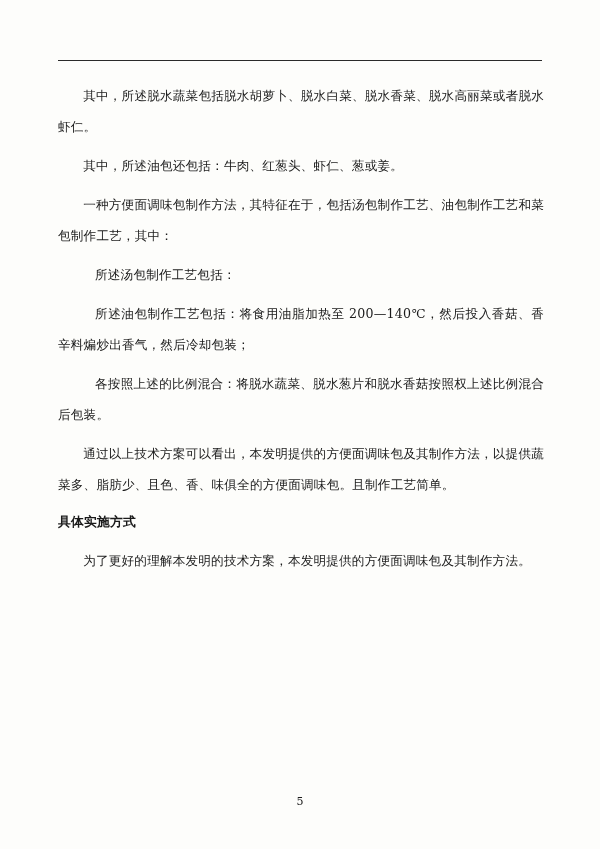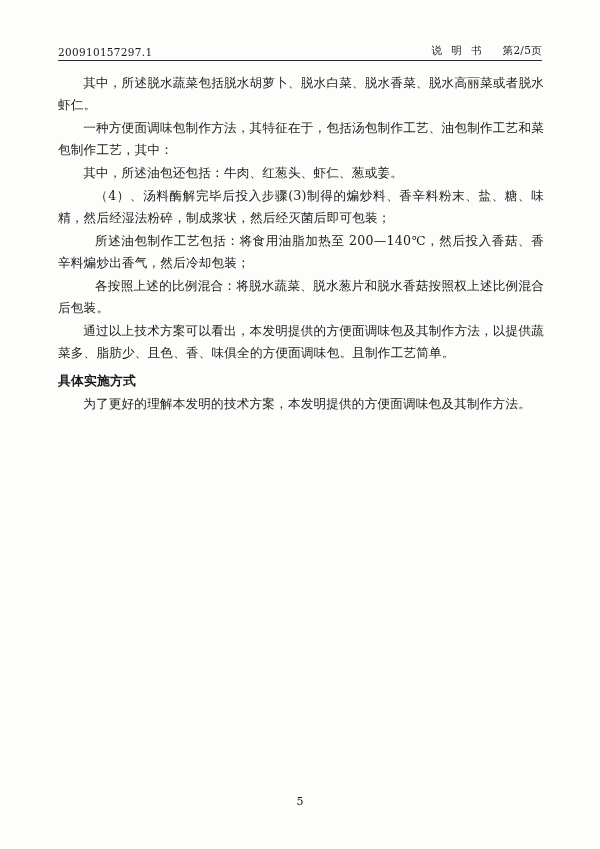--- a/index.html
+++ b/index.html
@@ -57,66 +57,58 @@
     height: 1px;
     background: #2a2a2a;
   }
   .content {
     position: absolute;
     left: 58px;
     top: 72px;
     width: 486px;
   }
   p {
-    margin: 0 0 1px 0;
+    margin: 8px 0 1px 0;
     font-size: 12.6px;
-    line-height: 22px;
+    line-height: 31px;
     text-align: justify;
     text-justify: inter-ideograph;
     letter-spacing: 0.2px;
   }
   p.ind2 { text-indent: 25.2px; }
   p.ind3 { text-indent: 37px; }
   p.noind { text-indent: 0; }
   .section-title {
     font-weight: bold;
     font-size: 12.8px;
     margin-top: 6px;
-    font-family: Liberation Serif, serif;
   }
   .pagenum {
     position: absolute;
     left: 0;
     top: 795px;
     width: 600px;
     text-align: center;
     font-size: 11px;
     color: #1a1a1a;
   }
 </style>
 </head>
 <body>
 
 <div class="page">
 
-  <div class="header">
-    <div class="header-left">200910157297.1</div>
-    <div class="header-right">
-      <span class="hr-title">说 明 书</span>
-      <span>第2/5页</span>
-    </div>
-  </div>
 
   <div class="rule"></div>
 
   <div class="content">
     <p class="ind2">其中，所述脱水蔬菜包括脱水胡萝卜、脱水白菜、脱水香菜、脱水高丽菜或者脱水虾仁。</p>
+    <p class="ind2">其中，所述油包还包括：牛肉、红葱头、虾仁、葱或姜。</p>
     <p class="ind2">一种方便面调味包制作方法，其特征在于，包括汤包制作工艺、油包制作工艺和菜包制作工艺，其中：</p>
-    <p class="ind2">其中，所述油包还包括：牛肉、红葱头、虾仁、葱或姜。</p>
-    <p class="ind3">（4）、汤料酶解完毕后投入步骤(3)制得的煸炒料、香辛料粉末、盐、糖、味精，然后经湿法粉碎，制成浆状，然后经灭菌后即可包装；</p>
+    <p class="ind3">所述汤包制作工艺包括：</p>
     <p class="ind3">所述油包制作工艺包括：将食用油脂加热至 200—140℃，然后投入香菇、香辛料煸炒出香气，然后冷却包装；</p>
     <p class="ind3">各按照上述的比例混合：将脱水蔬菜、脱水葱片和脱水香菇按照权上述比例混合后包装。</p>
     <p class="ind2">通过以上技术方案可以看出，本发明提供的方便面调味包及其制作方法，以提供蔬菜多、脂肪少、且色、香、味俱全的方便面调味包。且制作工艺简单。</p>
     <p class="noind section-title">具体实施方式</p>
     <p class="ind2">为了更好的理解本发明的技术方案，本发明提供的方便面调味包及其制作方法。</p>
   </div>
 
   <div class="pagenum">5</div>
 
 </div>

